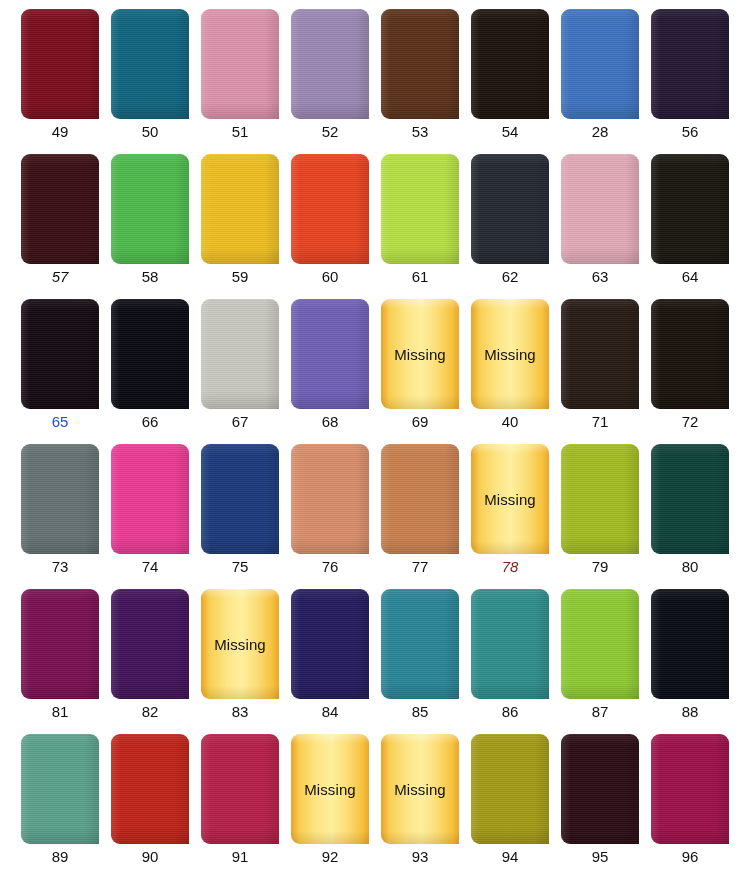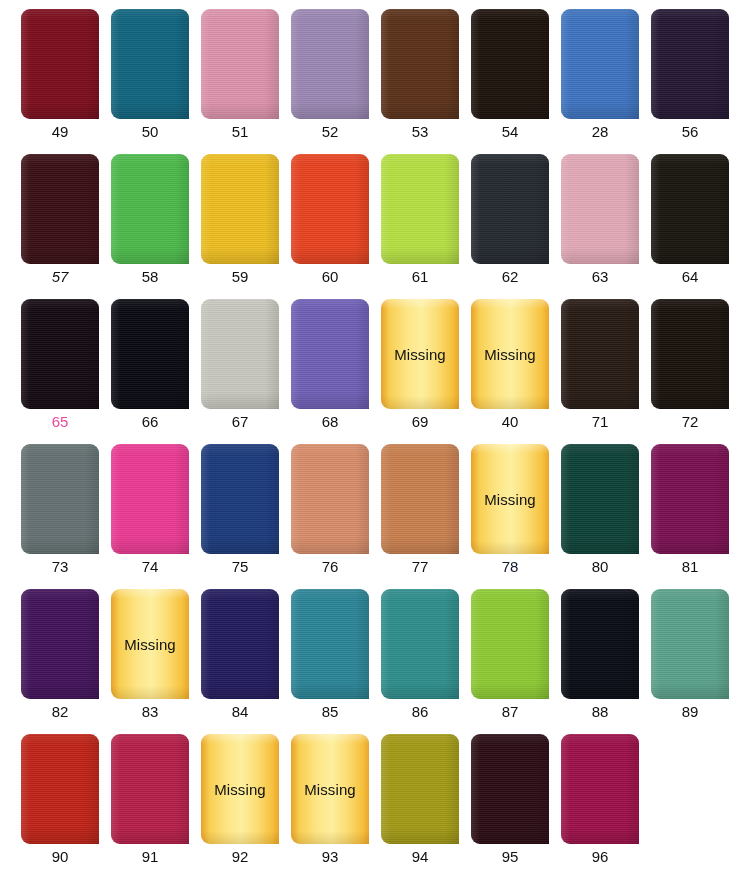--- a/index.html
+++ b/index.html
@@ -235,21 +235,21 @@
         <div class="texture"></div>
         <div class="shade"></div>
       </div>
       <div class="chip-label" style="color: rgb(17, 17, 17);">64</div>
     </div>
     <div class="swatch-cell">
       <div class="chip" style="background: rgb(20, 10, 18);">
         <div class="texture"></div>
         <div class="shade"></div>
       </div>
-      <div class="chip-label" style="color: #ec4899;">65</div>
+      <div class="chip-label" style="color: #1d4ed8;">65</div>
     </div>
     <div class="swatch-cell">
       <div class="chip" style="background: rgb(9, 10, 18);">
         <div class="texture"></div>
         <div class="shade"></div>
       </div>
       <div class="chip-label" style="color: rgb(17, 17, 17);">66</div>
     </div>
     <div class="swatch-cell">
       <div class="chip" style="background: rgb(201, 200, 192);">
@@ -326,21 +326,28 @@
         <div class="texture"></div>
         <div class="shade"></div>
       </div>
       <div class="chip-label" style="color: rgb(17, 17, 17);">77</div>
     </div>
     <div class="swatch-cell">
       <div class="chip missing" style="background: linear-gradient(to right, rgb(232, 163, 42) 0%, rgb(248, 207, 82) 11%, rgb(253, 229, 133) 33%, rgb(253, 239, 158) 52%, rgb(251, 220, 114) 73%, rgb(246, 194, 63) 91%, rgb(233, 167, 44) 100%);">
         <div class="shade"></div>
         <div class="missing-label" style="color: rgb(16, 16, 16);">Missing</div>
       </div>
-      <div class="chip-label" style="color: #0f172a;">78</div>
+      <div class="chip-label" style="color: #7f1d1d; font-style: italic;">78</div>
+    </div>
+    <div class="swatch-cell">
+      <div class="chip" style="background: rgb(163, 187, 34);">
+        <div class="texture"></div>
+        <div class="shade"></div>
+      </div>
+      <div class="chip-label" style="color: rgb(17, 17, 17);">79</div>
     </div>
     <div class="swatch-cell">
       <div class="chip" style="background: rgb(14, 66, 56);">
         <div class="texture"></div>
         <div class="shade"></div>
       </div>
       <div class="chip-label" style="color: rgb(17, 17, 17);">80</div>
     </div>
     <div class="swatch-cell">
       <div class="chip" style="background: rgb(122, 16, 81);">

